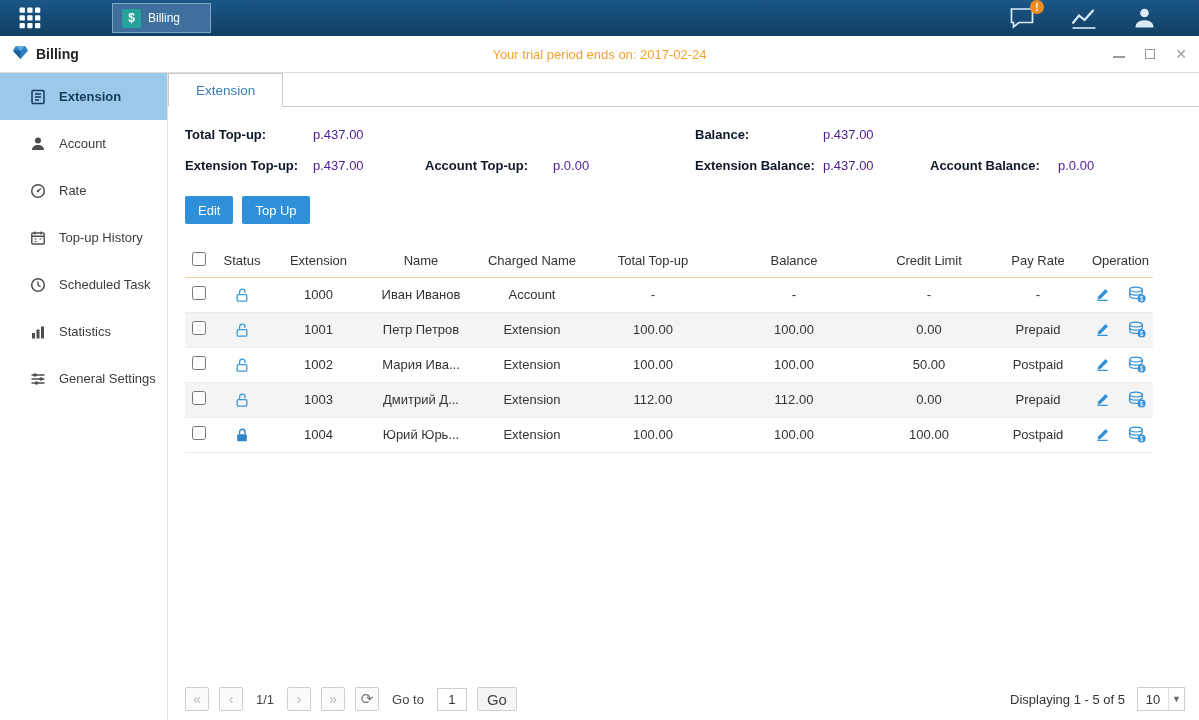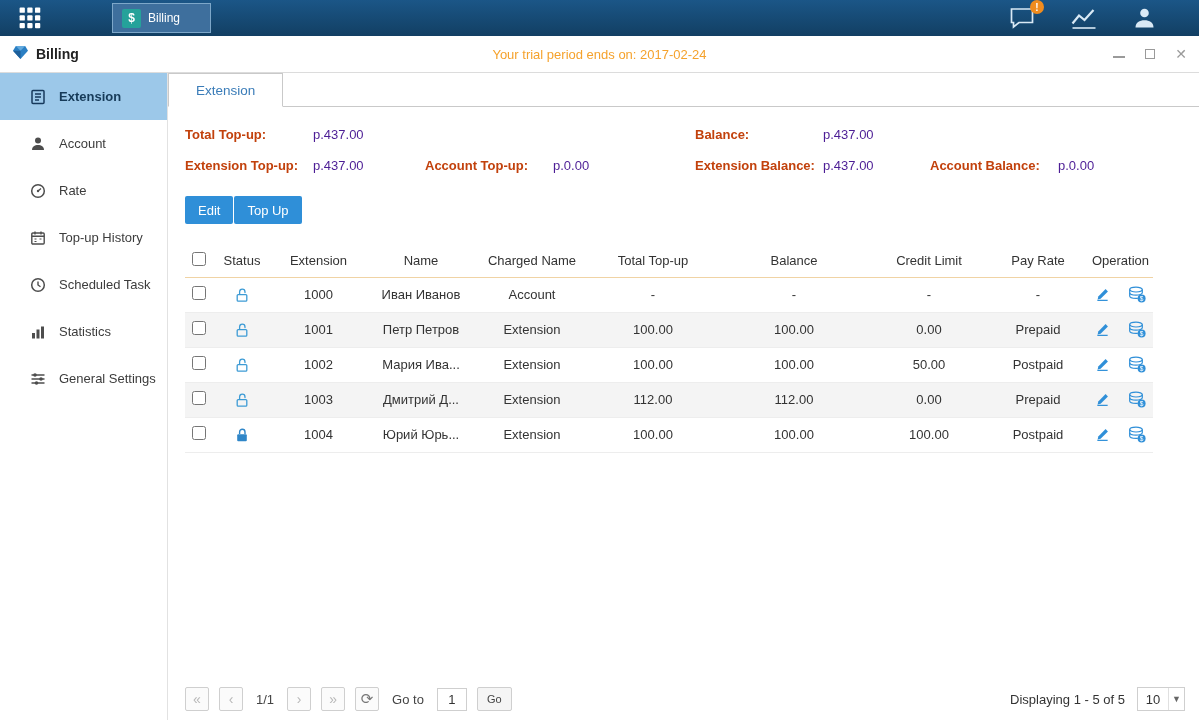--- a/index.html
+++ b/index.html
@@ -34,43 +34,43 @@
   .side-item.active { background:#9cc8e9; color:#163a58; font-weight:bold; }
   .side-item.active svg { color:#16395c; }
   .main { flex:1; position:relative; background:#fff; }
 
   
   .tabstrip { height:34px; border-bottom:1px solid #c9c9c9; }
   .tab { display:inline-block; height:34px; line-height:33px; padding:0 27px; background:#fff; border:1px solid #c9c9c9; border-bottom:1px solid #fff; margin-bottom:-1px; color:#3a7cb8; font-size:13.5px; cursor:pointer; }
 
   
   .summary { display:grid; grid-template-columns:240px 270px 235px 1fr; row-gap:16px; padding:20px 14px 0 17px; }
-  .sum-label { display:inline-block; width:128px; font-weight:bold; color:#c2410c; }
+  .sum-label { display:inline-block; width:128px; font-weight:bold; color:#0f172a; }
   .sum-value { color:#4c1d95; }
 
   
-  .actions { display:flex; gap:1px; margin:23px 0 0 17px; }
+  .actions { display:flex; gap:9px; margin:23px 0 0 17px; }
   .btn-blue { background:#2f8fd8; color:#fff; border:none; height:28px; padding:0 13px; font-size:13px; border-radius:2px; cursor:pointer; font-family:inherit; }
 
   
   table { border-collapse:collapse; table-layout:fixed; width:968px; margin:20px 14px 0 17px; }
   th { font-weight:normal; color:#333; height:33px; text-align:center; border-bottom:1px solid #f0d3a4; font-size:13px; }
   td { height:35px; text-align:center; color:#333; font-size:13px; border-bottom:1px solid #ededed; overflow:hidden; white-space:nowrap; }
   tbody tr:nth-child(even) { background:#f4f4f4; }
   input[type=checkbox] { width:14px; height:14px; cursor:pointer; }
   .op-cell span { display:inline-flex; margin:0 7px; cursor:pointer; vertical-align:middle; }
   .lock { display:inline-flex; vertical-align:middle; }
 
   
   .pagination { position:absolute; left:17px; right:14px; bottom:9px; display:flex; align-items:center; gap:10px; }
   .pg-btn { width:24px; height:24px; border:1px solid #cfcfcf; background:#fbfbfb; border-radius:2px; display:flex; align-items:center; justify-content:center; color:#b8b8b8; font-size:14px; cursor:pointer; }
   .pg-refresh { color:#777; font-size:15px; }
   .pg-text { color:#444; margin:0 3px; }
   .goto-input { width:30px; height:23px; border:1px solid #cfcfcf; text-align:center; font-size:13px; font-family:inherit; color:#333; }
-  .go-btn { height:24px; padding:0 9px; border:1px solid #cfcfcf; background:#f5f5f5; color:#444; border-radius:2px; font-size:11px; cursor:pointer; font-family:inherit; }
+  .go-btn { height:24px; padding:0 9px; border:1px solid #cfcfcf; background:#f5f5f5; color:#444; border-radius:2px; font-size:15px; cursor:pointer; font-family:inherit; }
   .pg-right { margin-left:auto; display:flex; align-items:center; gap:12px; }
   .page-size { width:48px; height:24px; border:1px solid #cfcfcf; display:flex; align-items:center; cursor:pointer; background:#fff; }
   .page-size .val { flex:1; text-align:center; color:#333; }
   .page-size .arrow { width:16px; color:#666; font-size:9px; display:flex; align-items:center; justify-content:center; border-left:1px solid #e0e0e0; height:100%; }
 </style>
 </head>
 <body>
 
 <div class="topbar">
   <div class="apps-btn">

